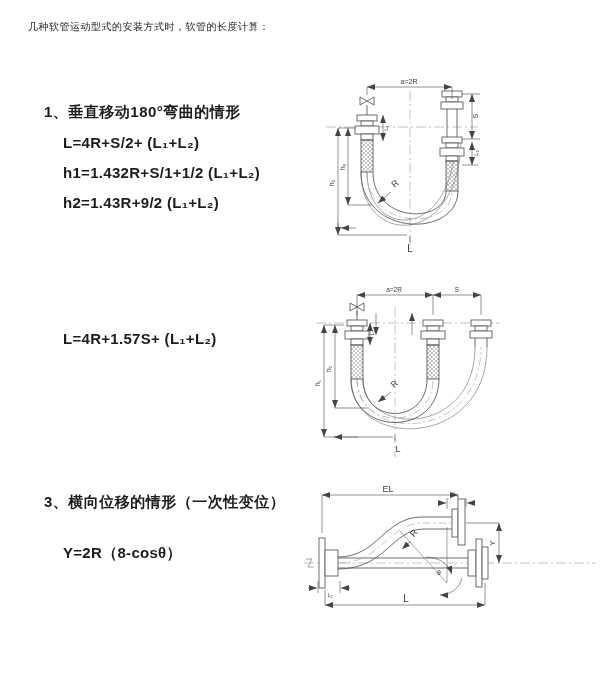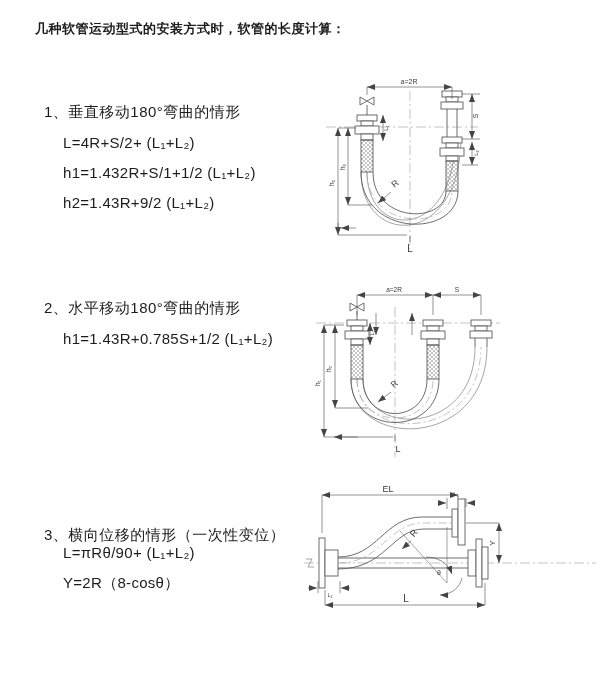--- a/index.html
+++ b/index.html
@@ -1,21 +1,21 @@
 <!DOCTYPE html>
 <html><head>
 <meta charset="utf-8">
 <style>
   html,body{margin:0;padding:0;background:#e8e8e8;}
   .page{position:relative;width:600px;height:675px;background:#ffffff;margin:0 auto;
         font-family:"Liberation Sans","DejaVu Sans",sans-serif;color:#1c1c1c;overflow:hidden;}
-  .title{position:absolute;left:28px;top:20px;font-size:13px;font-weight:700;letter-spacing:.5px;margin-left:7px;}
-  .sec-head{position:absolute;font-size:15px;font-weight:400;letter-spacing:.5px;}
+  .title{position:absolute;left:28px;top:20px;font-size:10px;font-weight:400;letter-spacing:.5px;}
+  .sec-head{position:absolute;font-size:15px;font-weight:700;letter-spacing:.5px;}
   .formulas{position:absolute;font-size:15px;letter-spacing:.3px;}
-  .formula{height:30px;line-height:30px;white-space:pre;}
+  .formula{height:30px;line-height:30px;white-space:pre;font-weight:bold;}
   .diagram{position:absolute;}
   
   svg text{fill:#3a3a3a;font-family:"Liberation Sans","DejaVu Sans",sans-serif;}
   .cl path{stroke:#9a9a9a;stroke-width:.6;stroke-dasharray:10 3 2 3;fill:none;}
   .cl2{stroke:#9a9a9a !important;stroke-width:.6 !important;stroke-dasharray:8 3 2 3;}
   .draw path{stroke:#5c5c5c;stroke-width:.9;fill:none;}
   .draw rect{stroke:#5c5c5c;stroke-width:.9;fill:#ffffff;}
   .draw rect.braid{fill:url(#braidPat);}
   .thin{stroke-width:.55 !important;}
   .dim path{stroke:#4a4a4a;stroke-width:.6;fill:none;}
@@ -105,23 +105,22 @@
       <text transform="rotate(-90 24 108)" x="24" y="108" text-anchor="middle" font-size="7">h₁</text>
       <text transform="rotate(-90 35 92)" x="35" y="92" text-anchor="middle" font-size="7">h₂</text>
       <text transform="rotate(-90 78 53)" x="78" y="53" text-anchor="middle" font-size="6">L₁</text>
       <text transform="rotate(-90 168 41)" x="168" y="41" text-anchor="middle" font-size="7">S</text>
       <text transform="rotate(-90 168 78)" x="168" y="78" text-anchor="middle" font-size="6">L₂</text>
       <text transform="rotate(-40 87 111)" x="87" y="111" text-anchor="middle" font-size="9">R</text>
       <text x="100" y="177" text-anchor="middle" font-size="10">L</text>
     </svg>
   </div>
 
-  <div class="sec-head" style="left:44px;top:299px">2、水平移动180°弯曲的情形</div>
   <div class="formulas" style="left:63px;top:324px">
-    <div class="formula">h1=1.43R+0.785S+1/2 (L₁+L₂)</div>
+    <div class="formula">L=4R+1.57S+ (L₁+L₂)</div>
   </div>
 
   <div class="diagram" style="left:308px;top:285px">
     <svg width="292" height="175" viewBox="0 0 292 175">
       <g class="cl">
         <path d="M8,38 H192"></path>
         <path d="M87,22 V172"></path>
       </g>
       <g class="draw">
         <g>
@@ -175,23 +174,22 @@
       <text x="86" y="7" text-anchor="middle" font-size="6.5">a=2R</text>
       <text x="149" y="7" text-anchor="middle" font-size="6.5">S</text>
       <text transform="rotate(-90 12 98)" x="12" y="98" text-anchor="middle" font-size="6.5">h₁</text>
       <text transform="rotate(-90 23 84)" x="23" y="84" text-anchor="middle" font-size="6.5">h₂</text>
       <text transform="rotate(-90 66 48)" x="66" y="48" text-anchor="middle" font-size="5.5">L₁</text>
       <text transform="rotate(-40 88 101)" x="88" y="101" text-anchor="middle" font-size="8.5">R</text>
       <text x="90" y="167" text-anchor="middle" font-size="9">L</text>
     </svg>
   </div>
 
-  <div class="sec-head" style="left:44px;top:526px">3、横向位移的情形（一次性变位）</div>
+  <div class="sec-head" style="left:44px;top:493px">3、横向位移的情形（一次性变位）</div>
   <div class="formulas" style="left:63px;top:538px">
-    <div class="formula">L=πRθ/90+ (L₁+L₂)</div>
     <div class="formula">Y=2R（8-cosθ）</div>
   </div>
 
   <div class="diagram" style="left:300px;top:483px">
     <svg width="300" height="140" viewBox="0 0 300 140">
       <g class="cl">
         <path d="M4,80 H296"></path>
       </g>
       <g class="draw">
         <g>

